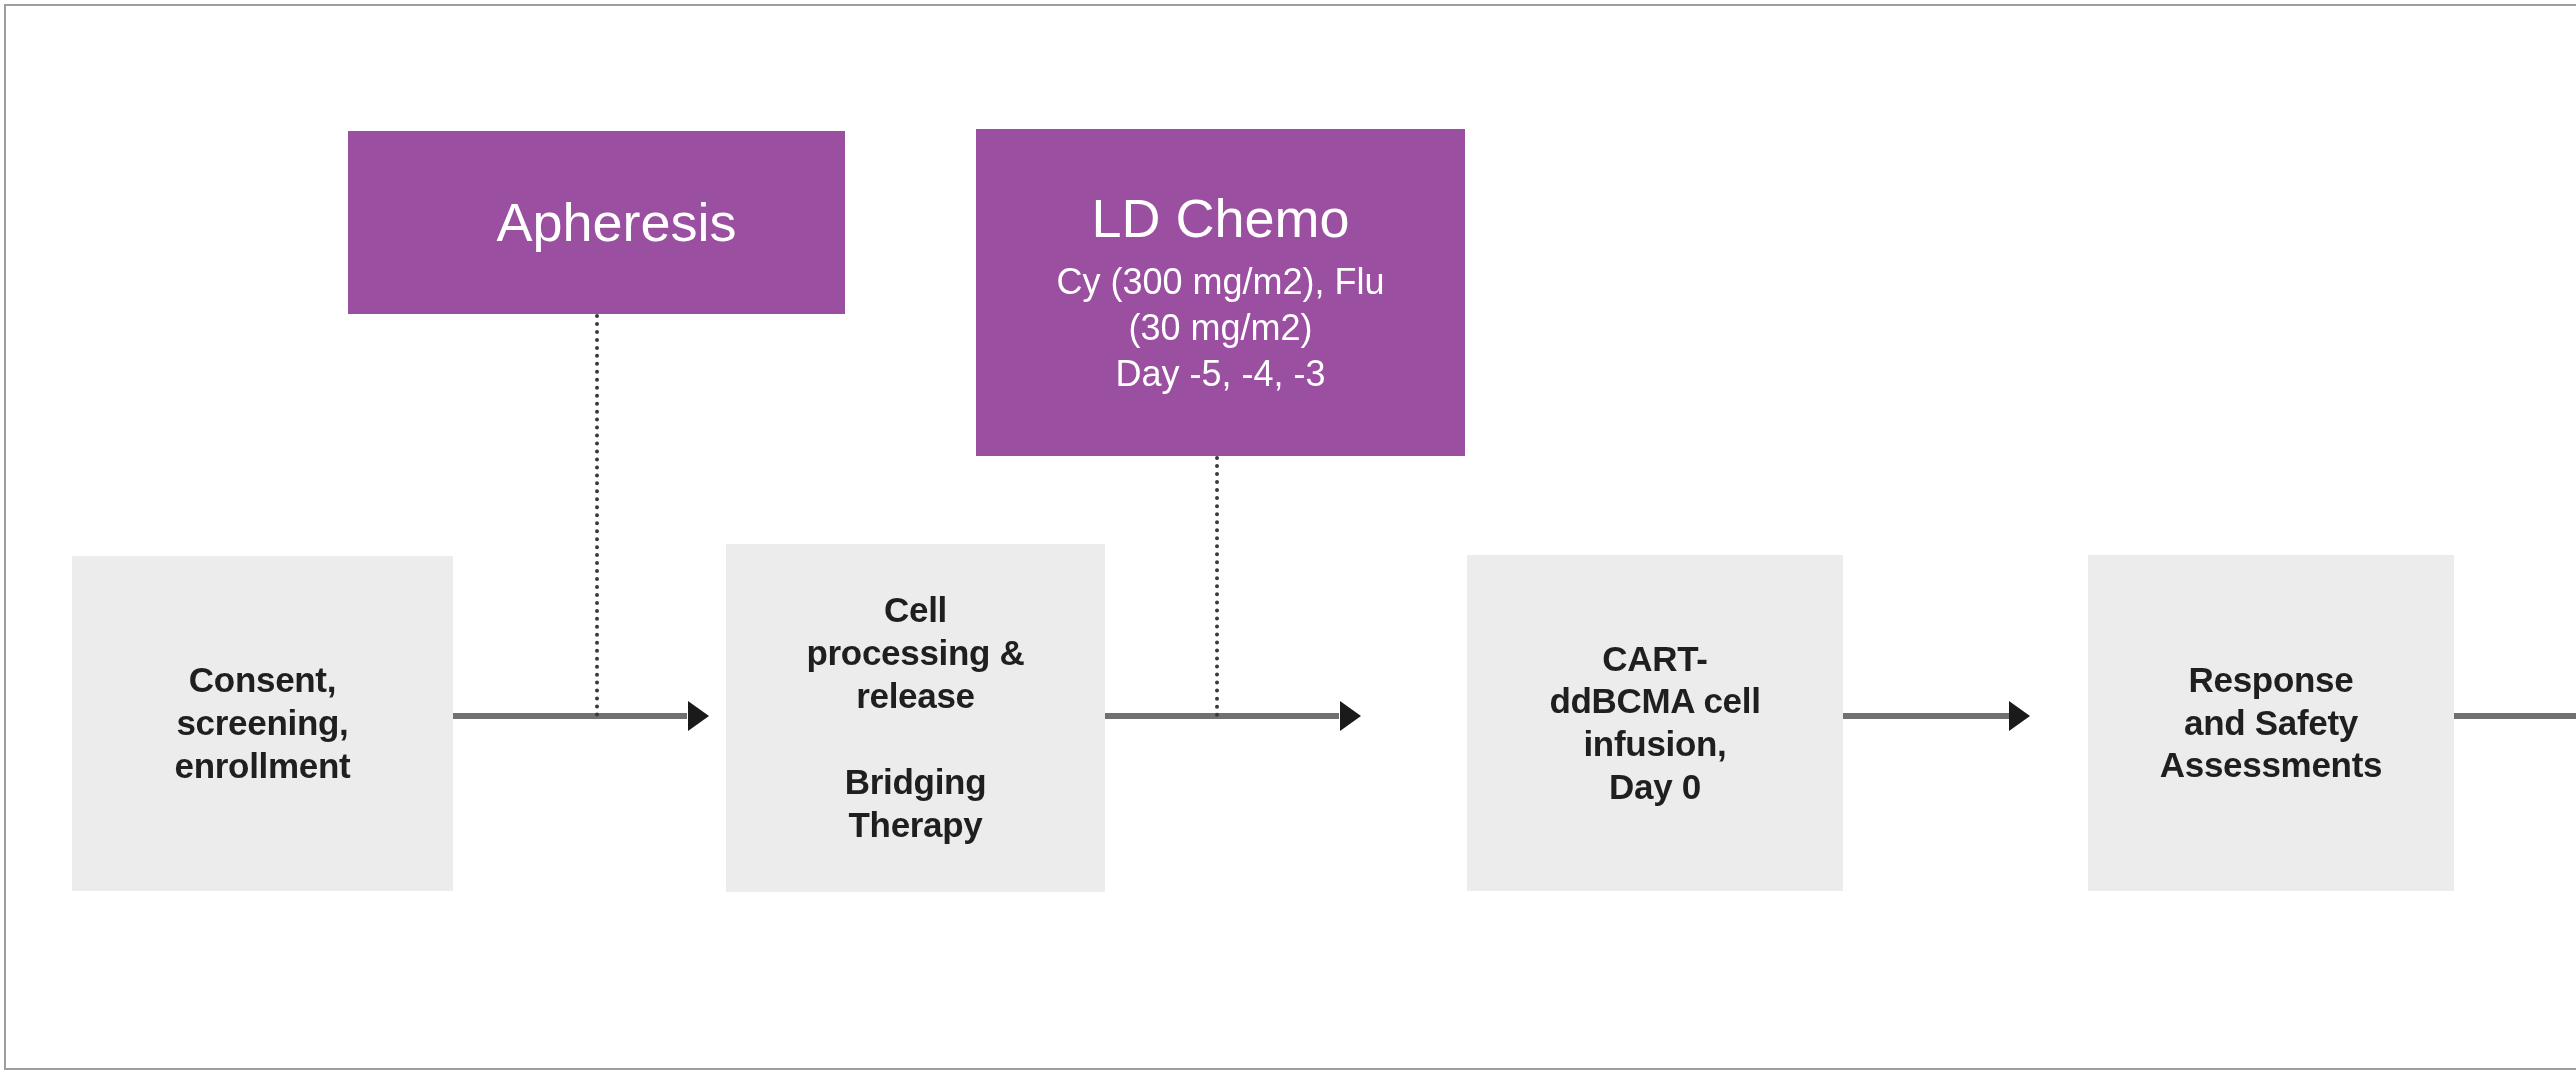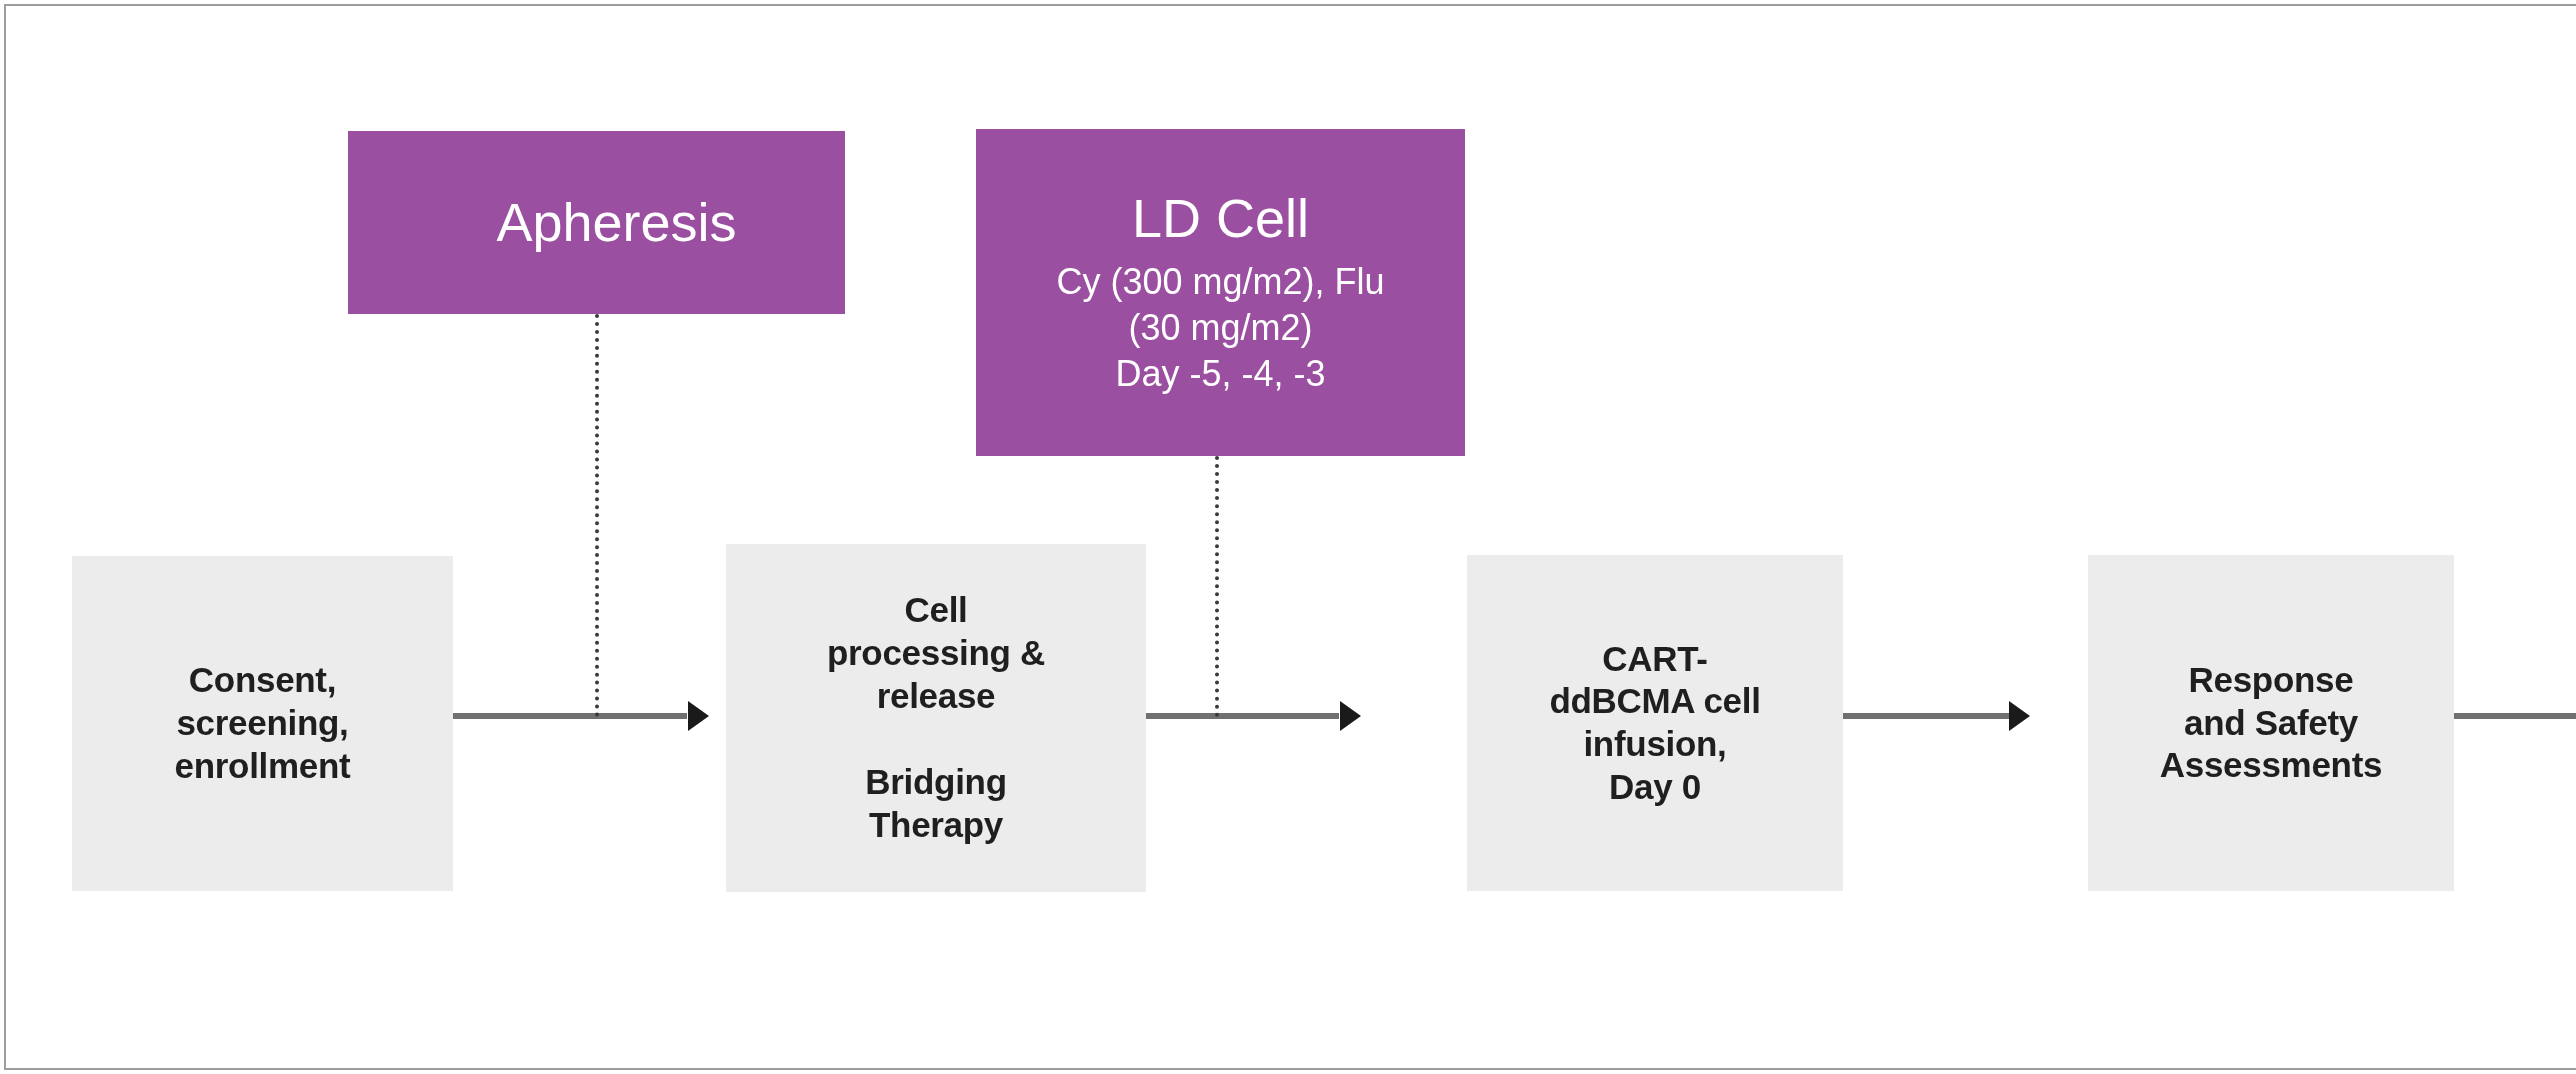--- a/index.html
+++ b/index.html
@@ -127,33 +127,33 @@
 
   <div class="drop-line" style="left:595px; top:314px; height:403px;"></div>
 
   <div class="drop-line" style="left:1215px; top:456px; height:261px;"></div>
 
   <div class="node node-purple" style="left:348px; top:131px; width:497px; height:183px;padding-left:40px;">
     <div class="purple-title">Apheresis</div>
   </div>
 
   <div class="node node-purple" style="left:976px; top:129px; width:489px; height:327px;">
-    <div class="purple-title">LD Cell</div>
+    <div class="purple-title">LD Chemo</div>
     <div class="purple-sub">Cy (300 mg/m2), Flu
 (30 mg/m2)
 Day -5, -4, -3</div>
   </div>
 
   <div class="node node-gray" style="left:72px; top:556px; width:381px; height:335px;">
     <div class="gray-text">Consent,
 screening,
 enrollment</div>
   </div>
 
-  <div class="node node-gray" style="left:726px; top:544px; width:420px; height:348px;">
+  <div class="node node-gray" style="left:726px; top:544px; width:379px; height:348px;">
     <div class="gray-text">Cell
 processing &amp;
 release</div>
     <div class="gray-text">Bridging
 Therapy</div>
   </div>
 
   <div class="node node-gray" style="left:1467px; top:555px; width:376px; height:336px;">
     <div class="gray-text">CART-
 ddBCMA cell

